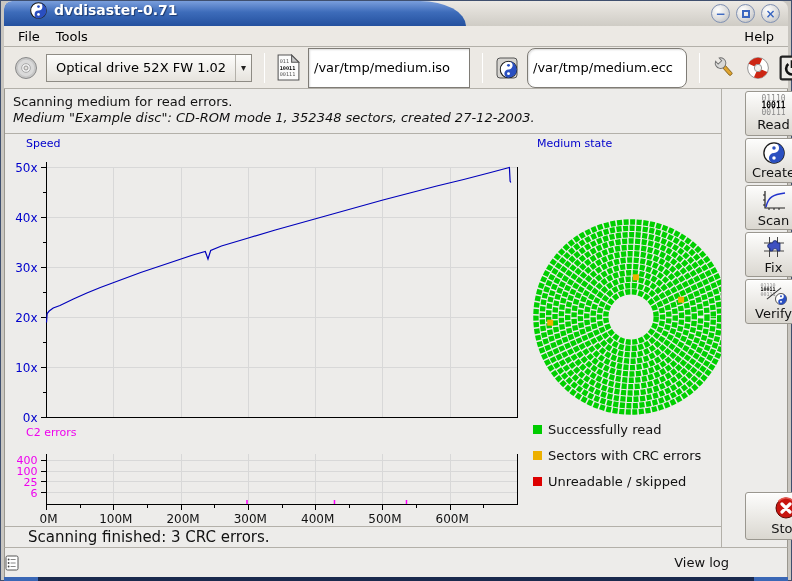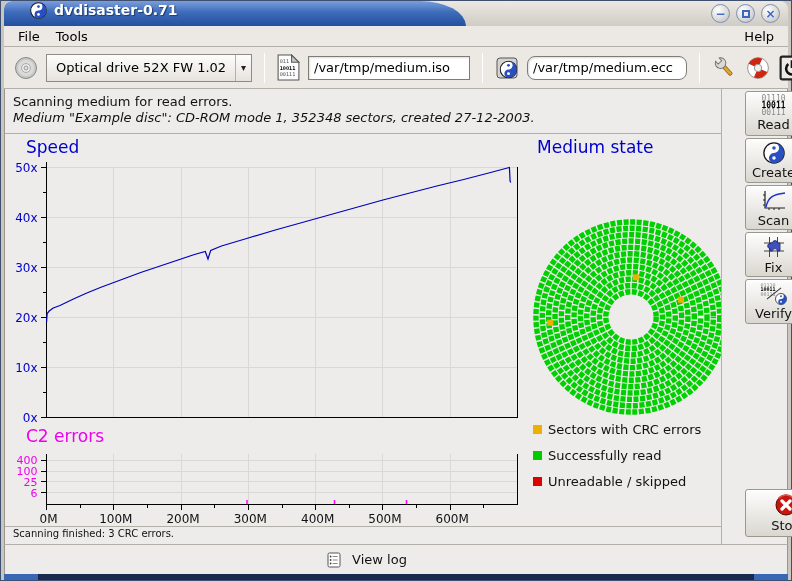--- a/index.html
+++ b/index.html
@@ -29,58 +29,58 @@
   .menu-item{ padding:1px 8px; }
   .menu-spacer{ flex:1; }
   .toolbar{ height:42px; background:#ece9e4; border-bottom:1px solid #b3b0a9;
     display:flex; align-items:center; font-size:13px; padding:0 10px; gap:8px; flex:0 0 42px;}
   .tb-sep{ width:1px; height:30px; background:#b3b0a9; border-right:1px solid #fff; margin:0 4px;}
   .combo{ width:206px; height:28px; border:1px solid #8e8b84; border-radius:0;
     background:linear-gradient(#fdfdfc,#e6e3dd); display:flex; align-items:center; }
   .combo-label{ flex:1; padding:0 9px; white-space:nowrap; }
   .combo-arrow{ width:22px; align-self:stretch; border-left:1px solid #b3b0a9;
     display:flex; align-items:center; justify-content:center; font-size:10px; color:#222;}
-  .entry{ height:24px; border:1px solid #7f7c76; background:#fff; font-size:13px;
+  .entry{ height:40px; border:1px solid #7f7c76; background:#fff; font-size:13px;
     font-family:"DejaVu Sans", sans-serif; padding:0 5px; box-shadow:inset 1px 1px 2px #00000022;}
   .entry.iso{ width:162px; } .entry.ecc{ width:160px;border-radius:8px; }
   .tbicon{ display:flex; align-items:center; justify-content:center; }
   
   .main-row{ flex:0 0 455px; display:flex; background:#edecea; border-left:1px solid #9a978f; border-right:1px solid #9a978f;}
   .left-col{ width:716px; display:flex; flex-direction:column; }
   .status-panel{ height:45px; border-bottom:1px solid #b3b0a9; padding:5px 8px 0 8px; font-size:13px; line-height:16px; color:#111;}
   .status-line2{ font-style:italic; }
   .charts-area{ height:392px; position:relative; }
   .charts-area svg.main{ position:absolute; left:0; top:0; }
-  .chart-title{ position:absolute; font-size:17px; color:#0000cc; }
+  .chart-title{ position:absolute; font-size:11px; color:#0000cc; }
   .chart-title.speed{ left:21px; top:3px; }
   .chart-title.medium{ left:532px; top:3px; }
   .chart-title.c2{ left:21px; top:292px; color:#ee00ee; }
   .legend{ position:absolute; left:528px; top:288px; display:flex; flex-direction:column; gap:11px; }
   .legend-row{ display:flex; align-items:center; gap:6px; font-size:13px; color:#111;}
   .swatch{ width:9px; height:9px; display:inline-block; }
-  .scan-line{ flex:1; border-top:1px solid #b3b0a9; font-size:10px; padding:1px 8px; color:#111;}
+  .scan-line{ flex:1; border-top:1px solid #b3b0a9; font-size:15px; padding:1px 23px; color:#111;}
   
   .right-panel{ width:66px; border-left:1px solid #b3b0a9; display:flex; flex-direction:column;
     align-items:center; padding:2px 0 7px 0; }
   .side-btn{ width:58px; height:45px; margin-bottom:2px; border:1px solid #9a978f; border-radius:3px;
     background:linear-gradient(#fdfdfc,#dad7d0); box-shadow:inset 0 1px 0 #fff;
     display:flex; flex-direction:column; align-items:center; justify-content:center;
     font-size:13px; font-family:"DejaVu Sans", sans-serif; color:#111; cursor:default; gap:1px;margin-left:38px;}
   .side-btn.stop{ margin-top:auto; height:48px; margin-bottom:0;padding-left:25px; }
   .bits{ font-family:"DejaVu Sans Mono", monospace; font-size:8px; line-height:7px; text-align:center;}
   .bits .dim{ color:#8a8a8a; } .bits .hot{ color:#000; font-weight:bold; }
   .verify-ico{ position:relative; width:26px; height:22px; }
   .verify-ico .vbits{ position:absolute; left:0; top:0; font-family:"DejaVu Sans Mono", monospace;
     font-size:5px; line-height:4.5px; }
   .verify-ico .slash{ position:absolute; left:4px; top:10px; width:18px; border-top:1.4px solid #333;
     transform:rotate(-38deg); }
   .verify-ico svg{ position:absolute; right:0; bottom:0; }
   
   .bottom-strip{ flex:0 0 30px; background:#edecea; border-left:1px solid #9a978f; border-right:1px solid #9a978f;
-    border-top:1px solid #b3b0a9; display:flex; align-items:center; justify-content:center;
+    border-top:1px solid #b3b0a9; display:flex; align-items:center; justify-content:space-between;
     padding-right:58px; gap:11px; font-size:13px; color:#111;}
   .footer-edge{ flex:0 0 6px;
     background:linear-gradient(90deg,#3a67b5 0 34px,#1a2a4e 34px calc(100% - 34px),#3a67b5 calc(100% - 34px)); }
   .hidden-defs{ position:absolute; width:0; height:0; overflow:hidden; }
 </style>
 </head>
 <body>
 
 <svg class="hidden-defs" aria-hidden="true">
   <symbol id="yy" viewBox="0 0 20 20">
@@ -281,26 +281,26 @@
             <circle cx="626" cy="183" r="95.05" fill="none" stroke="#00cf00" stroke-width="5.4" stroke-dasharray="5.1 1.5" stroke-dashoffset="28.93"></circle>
             <rect x="627.9" y="140.3" width="6" height="6" fill="#edb000"></rect>
             <rect x="673.1" y="162.7" width="6" height="6" fill="#edb000"></rect>
             <rect x="542.2" y="185.7" width="6" height="6" fill="#edb000"></rect>
           </svg>
         <span class="chart-title speed">Speed</span>
         <span class="chart-title medium">Medium state</span>
         <span class="chart-title c2">C2 errors</span>
         <div class="legend">
           <div class="legend-row">
+            <span class="swatch" style="background: rgb(0, 204, 0);"></span>
+            <span>Successfully read</span>
+          </div>
+          <div class="legend-row">
             <span class="swatch" style="background: rgb(237, 176, 0);"></span>
             <span>Sectors with CRC errors</span>
-          </div>
-          <div class="legend-row">
-            <span class="swatch" style="background: rgb(0, 204, 0);"></span>
-            <span>Successfully read</span>
           </div>
           <div class="legend-row">
             <span class="swatch" style="background: rgb(221, 0, 0);"></span>
             <span>Unreadable / skipped</span>
           </div>
         </div>
       </div>
 
       <div class="scan-line">Scanning finished: 3 CRC errors.</div>
     </div>

